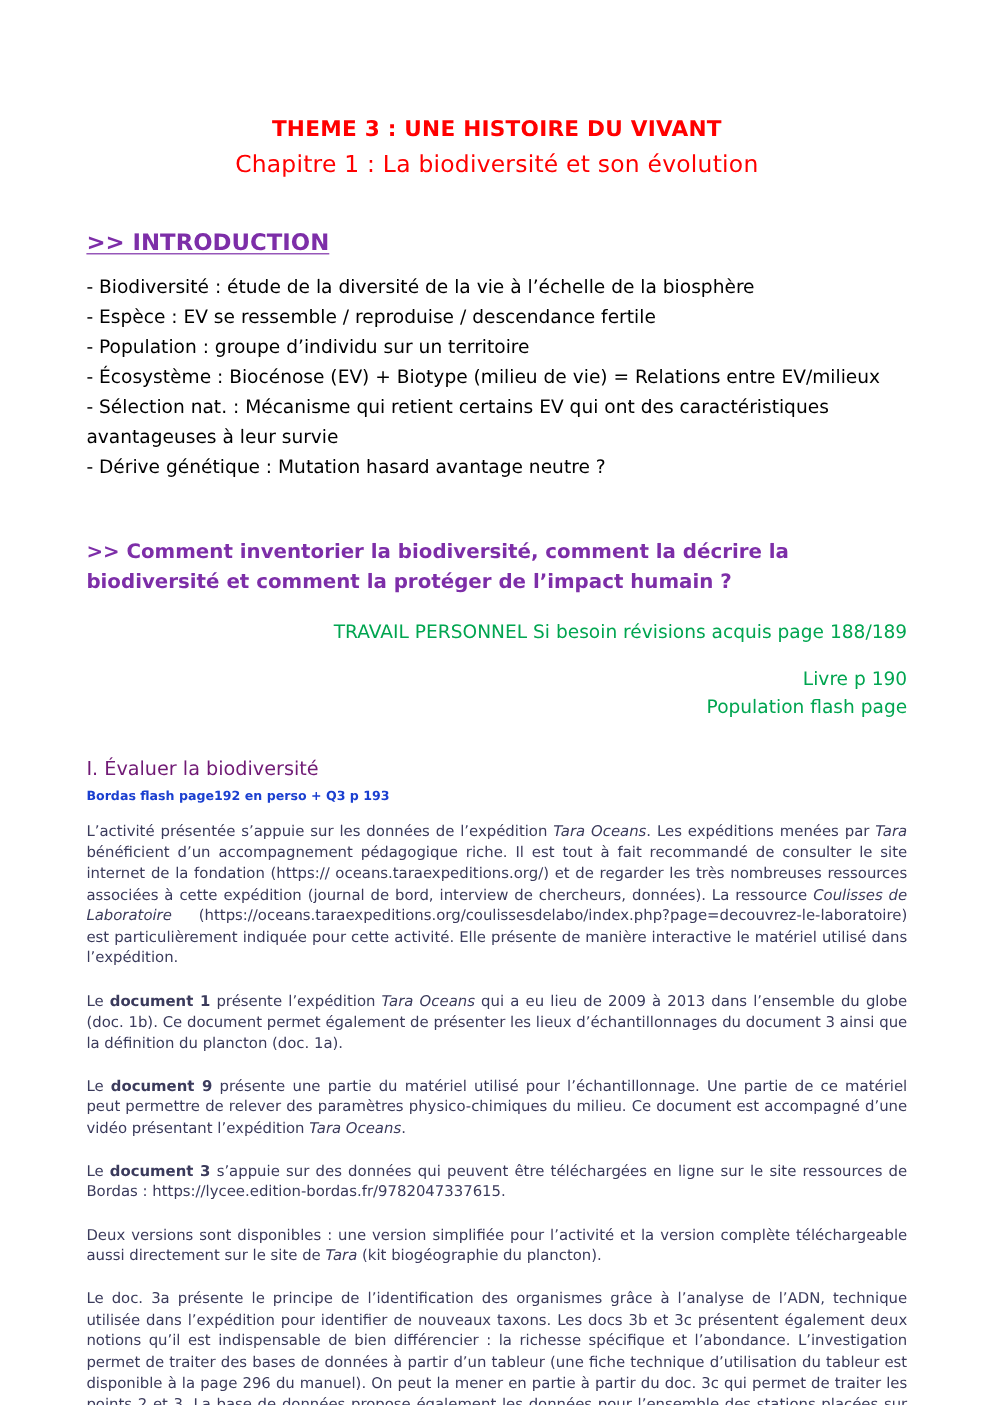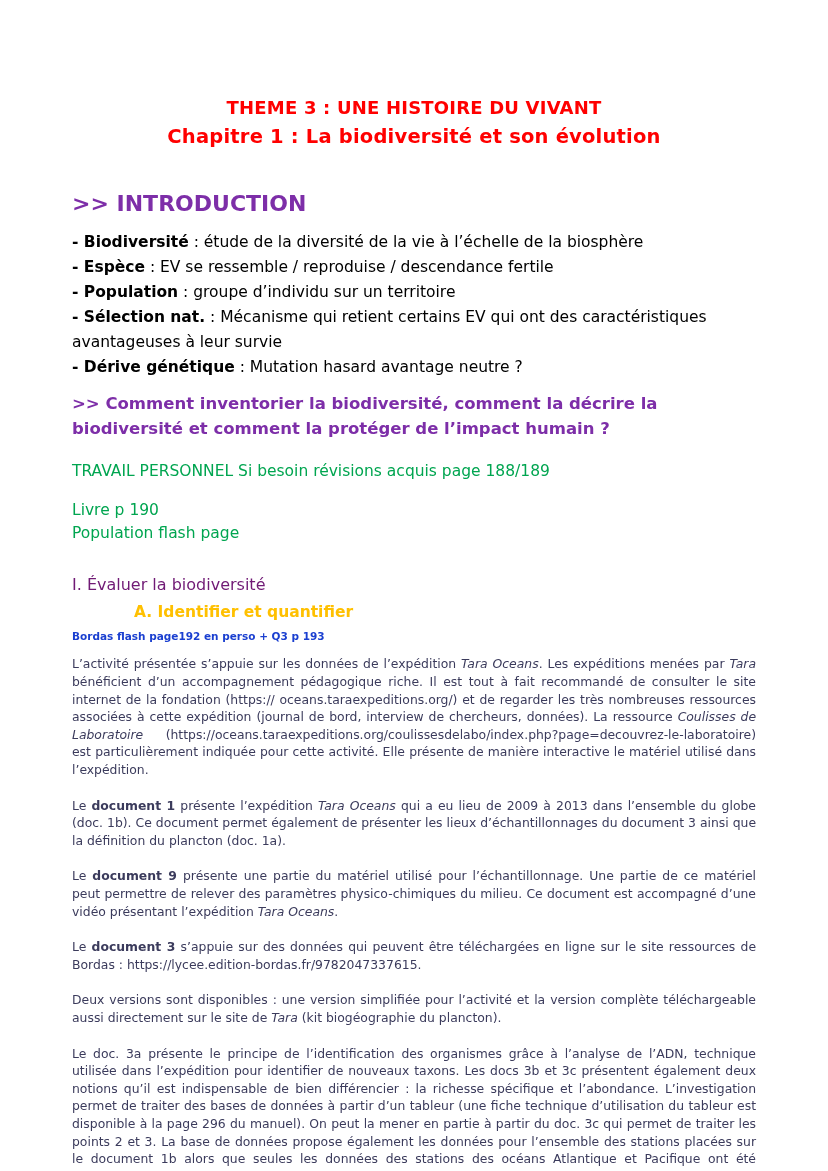--- a/index.html
+++ b/index.html
@@ -26,65 +26,67 @@
     text-align: center;
     color: #ff0000;
     font-weight: bold;
     font-size: 18px;
     line-height: 1.35;
     letter-spacing: 0.2px;
   }
   .doc-subtitle {
     text-align: center;
     color: #ff0000;
-    font-weight: bold;
+    font-weight: normal;
     font-size: 19.5px;
     line-height: 1.35;
     margin-top: 4px;
     letter-spacing: 0.2px;
   }
 
   
   .intro-heading {
     margin-top: 40px;
     color: #7d2ea8;
     font-weight: bold;
-    font-size: 22px;
+    font-size: 19px;
+    text-decoration: underline;
     text-underline-offset: 3px;
   }
 
   
   .def-list {
     margin-top: 14px;
   }
   .def-line {
     font-size: 15.5px;
     line-height: 1.62;
     color: #000000;
   }
   .def-line b {
-    font-weight: bold;
+    font-weight: normal;
     text-align: center;
   }
 
   
   .question {
-    margin-top: 12px;
+    margin-top: 46px;
     color: #7d2ea8;
     font-weight: bold;
     font-size: 16.5px;
     line-height: 1.5;
   }
 
   
   .green-note {
     margin-top: 18px;
     color: #00a550;
     font-size: 15.5px;
     line-height: 1.5;
+    text-align: right;
   }
   .green-note.tight {
     margin-top: 16px;
   }
   .green-note .sub {
     display: block;
   }
 
   
   .h-roman {
@@ -149,38 +151,40 @@
     <div class="def-line">
       <b>- Biodiversité</b><span> : étude de la diversité de la vie à l’échelle de la biosphère</span>
     </div>
     <div class="def-line">
       <b>- Espèce</b><span> : EV se ressemble / reproduise / descendance fertile</span>
     </div>
     <div class="def-line">
       <b>- Population</b><span> : groupe d’individu sur un territoire</span>
     </div>
     <div class="def-line">
+      <b>- Écosystème</b><span> : Biocénose (EV) + Biotype (milieu de vie) = Relations entre EV/milieux</span>
+    </div>
+    <div class="def-line">
       <b>- Sélection nat.</b><span> : Mécanisme qui retient certains EV qui ont des caractéristiques avantageuses à leur survie</span>
     </div>
     <div class="def-line">
       <b>- Dérive génétique</b><span> : Mutation hasard avantage neutre ?</span>
     </div>
   </div>
 
   <div class="question">&gt;&gt; Comment inventorier la biodiversité, comment la décrire la biodiversité et comment la protéger de l’impact humain ?</div>
 
   <div class="green-note">TRAVAIL PERSONNEL Si besoin révisions acquis page 188/189</div>
 
   <div class="green-note tight">
     <span class="sub">Livre p 190</span>
     <span class="sub">Population flash page</span>
   </div>
 
   <div class="h-roman">I. Évaluer la biodiversité</div>
-  <div class="h-letter">A. Identifier et quantifier</div>
   <div class="h-note">Bordas flash page192 en perso + Q3 p 193</div>
 
   <div class="body-block">
     <p class="body-p">
       L’activité présentée s’appuie sur les données de l’expédition <i>Tara Oceans</i>. Les expéditions menées
       par <i>Tara</i> bénéficient d’un accompagnement pédagogique riche. Il est tout à fait recommandé de consulter le site
       internet de la fondation (https:// oceans.taraexpeditions.org/) et de regarder les très nombreuses ressources
       associées à cette expédition (journal de bord, interview de chercheurs, données). La ressource <i>Coulisses de
       Laboratoire</i> (https://oceans.taraexpeditions.org/coulissesdelabo/index.php?page=decouvrez-le-laboratoire) est
       particulièrement indiquée pour cette activité. Elle présente de manière interactive le matériel utilisé dans

